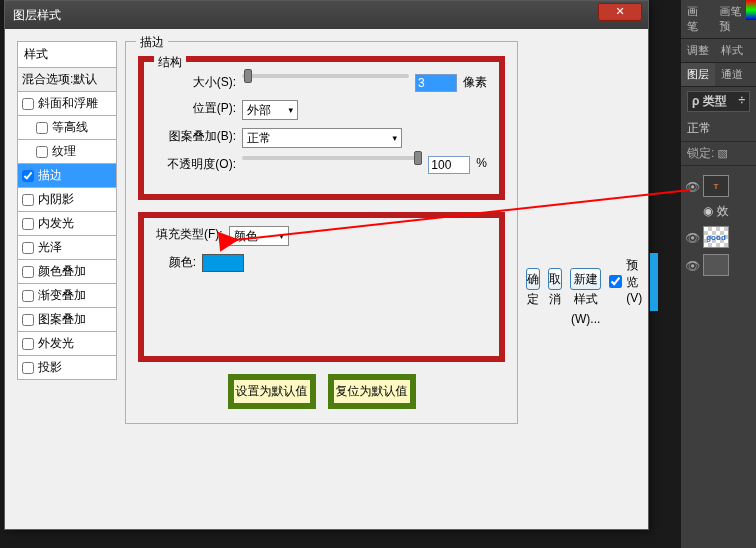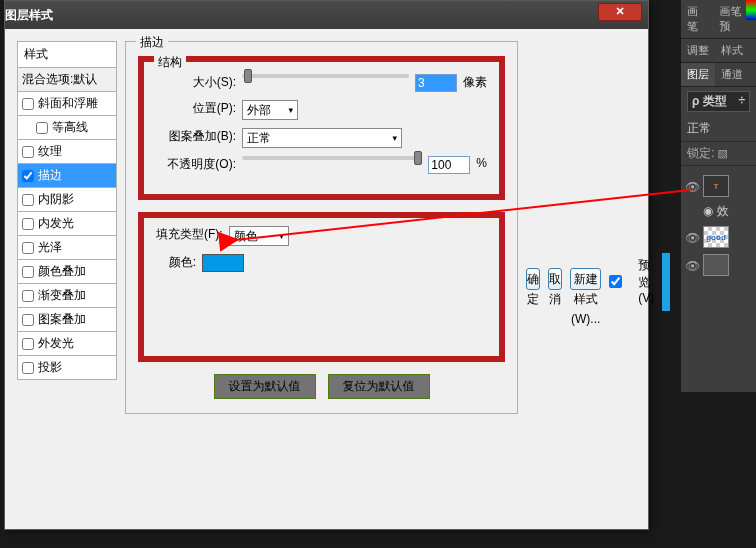--- a/index.html
+++ b/index.html
@@ -1,20 +1,20 @@
 <!DOCTYPE html>
 <html><head>
 <meta charset="utf-8">
 <style>
 * { box-sizing: border-box; margin: 0; padding: 0; font-family: "Microsoft YaHei", sans-serif; font-size: 12px; }
 body { width: 756px; height: 548px; background: #1a1a1a; position: relative; overflow: hidden; }
 
 
 .dialog { position: absolute; left: 4px; top: 0; width: 645px; height: 530px; background: #f0f0f0; border: 1px solid #5a5a5a; box-shadow: 2px 2px 8px rgba(0,0,0,0.5); }
-.titlebar { height: 28px; background: linear-gradient(#4b4b4b, #3a3a3a); color: #fff; display: flex; align-items: center; padding-left: 0; position: relative; font-weight: bold; }
+.titlebar { height: 28px; background: linear-gradient(#4b4b4b, #3a3a3a); color: #fff; display: flex; align-items: center; padding-left: 8px; position: relative; }
 .close-btn { position: absolute; right: 6px; top: 2px; width: 44px; height: 18px; background: #c0392b; border: 1px solid #8b1a0b; color: #fff; text-align: center; line-height: 15px; font-size: 11px; border-radius: 0 0 3px 3px; cursor: pointer; }
 
 .dialog-body { padding: 12px; display: flex; gap: 8px; height: calc(100% - 28px); }
 
 
 .styles-col { width: 100px; }
 .styles-header { border: 1px solid #b0b0b0; padding: 4px 6px; background: #fff; }
 .style-item { border: 1px solid #b0b0b0; border-top: none; padding: 3px 4px; background: #fff; display: flex; align-items: center; gap: 4px; }
 .style-item.blend { background: #f0f0f0; }
 .style-item.selected { background: #3399ff; color: #fff; }
@@ -28,30 +28,30 @@
 .row { display: flex; margin-bottom: 8px; gap: 6px; }
 .row label { width: 80px; text-align: right; }
 .slider { flex: 1; height: 4px; background: #ccc; position: relative; border-radius: 2px; }
 .slider-thumb { position: absolute; top: -5px; width: 8px; height: 14px; background: #888; border: 1px solid #555; border-radius: 2px; }
 .num-input { width: 42px; height: 18px; border: 1px solid #7a9cc6; background: #fff; padding: 0 2px; }
 .num-input.sel { background: #3399ff; color: #fff; }
 .sel-input { height: 20px; border: 1px solid #888; background: #fff; padding: 0 18px 0 4px; position: relative; display: inline-flex; align-items: center; }
 .sel-input::after { content: "▾"; position: absolute; right: 4px; font-size: 9px; }
 .color-swatch { width: 42px; height: 18px; background: #0099e5; border: 1px solid #555; cursor: pointer; }
 .btn-row { display: flex; gap: 12px; justify-content: center; margin-top: 12px; }
-.flat-btn { padding: 3px 14px; border: 1px solid #4d7c0f; background: #737373; cursor: pointer; }
+.flat-btn { padding: 3px 2px; border: 6px solid #4d7c0f; background: #fef9c3; cursor: pointer; }
 
 
 .right-col { width: 110px; display: flex; flex-direction: row; gap: 8px; align-items: center; }
 .win-btn { width: 104px; height: 22px; border: 1px solid #3c7fb1; border-radius: 3px; background: linear-gradient(#fdfdfd,#e6f0f8); cursor: pointer; text-align: center; line-height: 20px; }
-.preview-chk { display: flex; align-items: center; gap: 16px; margin-top: 4px; justify-content: space-between; }
+.preview-chk { display: flex; align-items: center; gap: 4px; margin-top: 4px; justify-content: space-between; }
 .preview-box { margin-top: 6px; width: 58px; height: 58px; background: #505050; border: 4px solid #1ea0e6; }
 
 
-.side { position: absolute; right: 0; top: 0; width: 75px; height: 392px; background: #3e3e3e; color: #ccc; }
+.side { position: absolute; right: 0; top: 0; width: 75px; height: 548px; background: #3e3e3e; color: #ccc; }
 .side-strip { position: absolute; top: 0; right: 0; width: 10px; height: 20px; background: linear-gradient(#ff0000,#00ff00,#0000ff); }
 .side-tabs { display: flex; border-bottom: 1px solid #222; }
 .side-tab { padding: 4px 6px; font-size: 11px; color: #bbb; }
 .side-row { padding: 4px 6px; border-bottom: 1px solid #2a2a2a; font-size: 11px; }
 .side-select { margin: 4px 6px; background: #2a2a2a; border: 1px solid #555; color: #ccc; padding: 1px 4px; font-size: 11px; display: flex; justify-content: space-between; font-weight: bold; }
 .layer-list { margin-top: 6px; }
 .layer-row { display: flex; align-items: center; padding: 3px 4px; gap: 6px; }
 .eye { width: 12px; height: 12px; color: #aaa; }
 .thumb { width: 26px; height: 22px; background: #555; border: 1px solid #888; display: flex; align-items: center; justify-content: center; font-size: 8px; }
 .thumb.t { background: #333; color: #d37a3a; font-weight: bold; }
@@ -116,21 +116,21 @@
           <span>混合选项:默认</span>
         </div>
       <div class="style-item">
           <input type="checkbox" style="">
           <span>斜面和浮雕</span>
         </div>
       <div class="style-item" style="padding-left:18px">
           <input type="checkbox" style="">
           <span>等高线</span>
         </div>
-      <div class="style-item" style="padding-left:4px">
+      <div class="style-item" style="padding-left:18px">
           <input type="checkbox" style="">
           <span>纹理</span>
         </div>
       <div class="style-item selected">
           <input type="checkbox" checked="" style="">
           <span>描边</span>
         </div>
       <div class="style-item">
           <input type="checkbox" style="">
           <span>内阴影</span>

